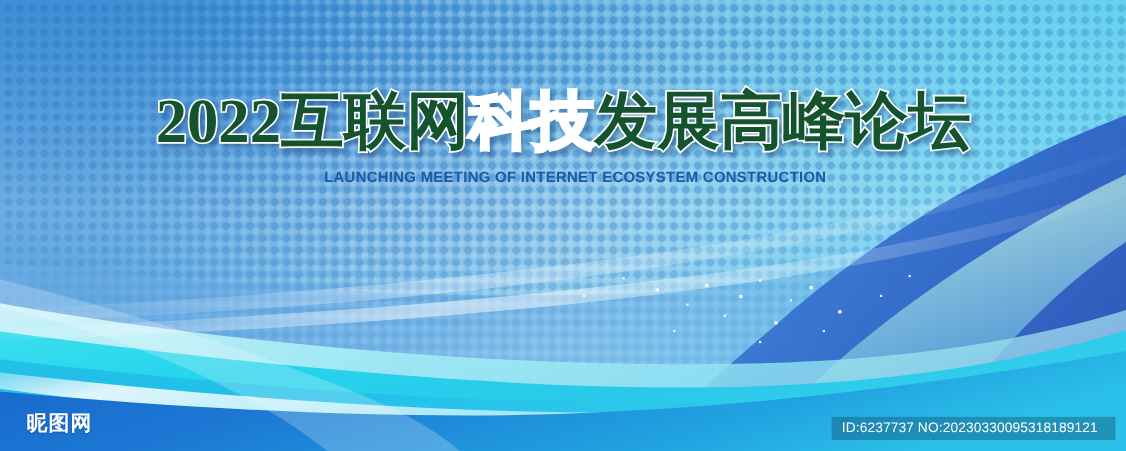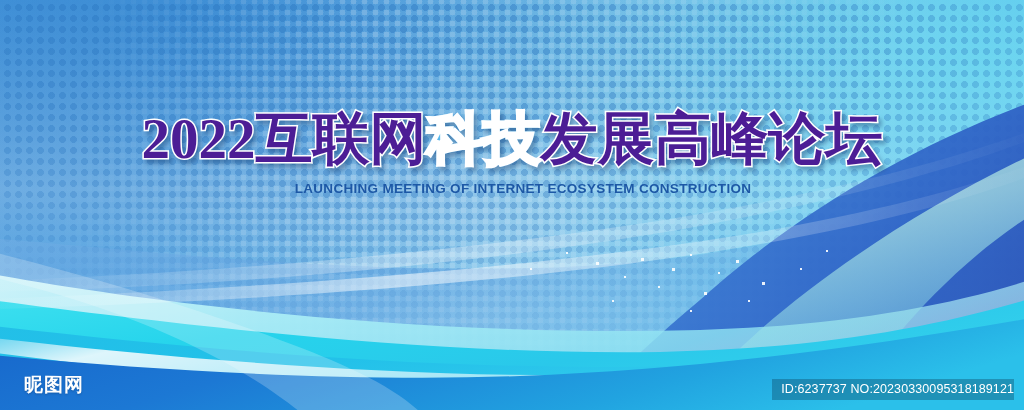--- a/index.html
+++ b/index.html
@@ -71,32 +71,31 @@
     font-family: "Liberation Serif", "DejaVu Serif", serif;
     font-size: 57px;
     font-weight: bold;
     line-height: 1;
     letter-spacing: 0px;
     white-space: nowrap;
     margin: 0;
     filter: drop-shadow(3px 4px 2px rgba(20,60,110,0.40));
   }
   .t-dark {
-    color: #4c1d95;
+    color: #14532d;
     -webkit-text-stroke: 3px #ffffff;
     paint-order: stroke fill;
   }
   .t-light {
     background: linear-gradient(180deg, #cfeeff 0%, #62c2f0 40%, #2f86d6 100%);
     -webkit-background-clip: text;
     background-clip: text;
     color: transparent;
     -webkit-text-stroke: 3px #ffffff;
     paint-order: stroke fill;
-    margin-top: 28px;
   }
   .main-title .seg { display: inline-block; }
 
   .sub-title {
     font-family: "Liberation Sans", sans-serif;
     font-size: 27px;
     font-weight: bold;
     letter-spacing: 1px;
     color: #15407f;
     -webkit-text-stroke: 2.4px #ffffff;
@@ -142,21 +141,21 @@
     color: #ffffff;
     letter-spacing: 0.2px;
     text-shadow: 0 1px 2px rgba(0,40,90,0.35);
   }
 
   
   .id-strip {
     position: absolute;
     right: 10px;
     bottom: 10px;
-    padding: 3px 0 4px 9px;
+    padding: 3px 16px 4px 9px;
     background: rgba(10,60,85,0.34);
     color: #ffffff;
     font-family: "Liberation Sans", sans-serif;
     font-size: 12.5px;
     letter-spacing: 0.1px;
     white-space: nowrap;
     z-index: 8;
   }
 </style>
 </head>

